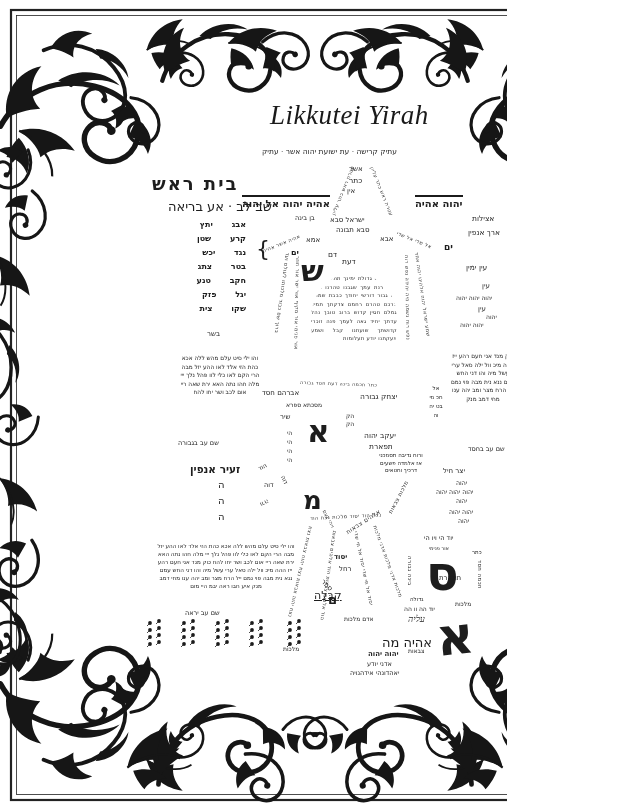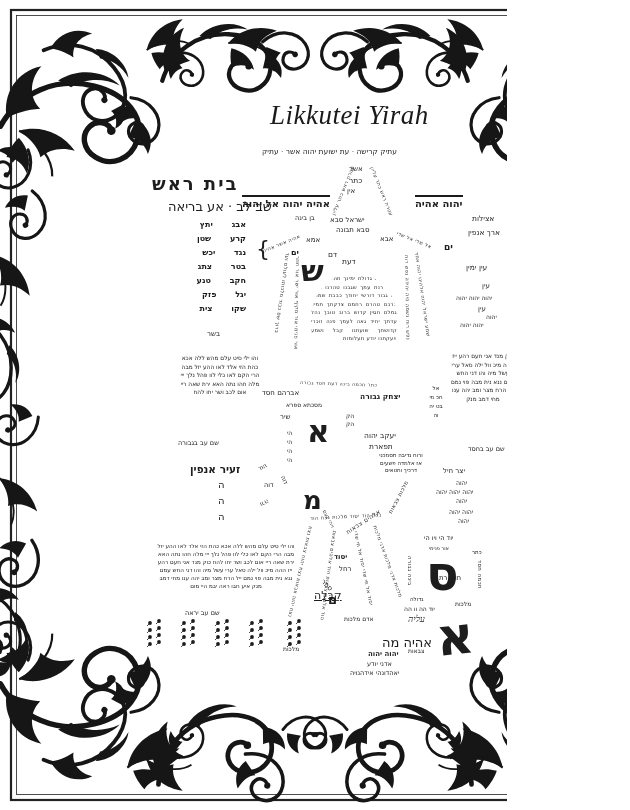--- a/index.html
+++ b/index.html
@@ -150,21 +150,21 @@
   <div class="strip" style="left:345px;top:530px;transform:rotate(-33deg);font-size:6px;">אלהים צבאות</div>
   <div class="strip" style="left:326px;top:509px;transform:rotate(62deg);">ויהי נעם</div>
   <div class="strip" style="left:388px;top:512px;transform:rotate(-62deg);font-size:5.5px;">מלכות צבאות</div>
 
   <div class="hb b" style="left:301px;top:256px;font-size:30px;">ש</div>
   <div class="hb" style="left:328px;top:251px;font-size:7.5px;">דם</div>
   <div class="hb" style="left:342px;top:258px;font-size:7.5px;">דעת</div>
   <div class="blk chest" style="left:311px;top:274px;width:86px;height:110px;font-size:5.2px;line-height:8.6px;letter-spacing:.3px;">אנא בכח גדולת ימינך תתיר צרורה קבל רנת עמך שגבנו טהרנו נורא נא גבור דורשי יחודך כבבת שמרם ברכם טהרם רחמם צדקתך תמיד גמלם חסין קדוש ברוב טובך נהל עדתך יחיד גאה לעמך פנה זוכרי קדושתך שועתנו קבל ושמע צעקתנו יודע תעלומות</div>
 
   <div class="hb" style="left:262px;top:390px;font-size:7px;">אברהם חסד</div>
-  <div class="hb" style="left:360px;top:393px;font-size:7.5px;font-weight:bold;">יצחק גבורה</div>
+  <div class="hb" style="left:360px;top:393px;font-size:7.5px;">יצחק גבורה</div>
   <div class="hb" style="left:286px;top:402px;font-size:6px;">מסכתא ספרא</div>
   <div class="hb" style="left:280px;top:414px;font-size:7px;">שיר</div>
   <div class="hb b" style="left:307px;top:416px;font-size:31px;">א</div>
   <div class="blk" style="left:344px;top:412px;width:12px;font-size:6px;line-height:7.5px;">הק הק</div>
   <div class="blk" style="left:284px;top:428px;width:11px;font-size:6px;line-height:9px;">הי הי הי הי</div>
   <div class="hb" style="left:364px;top:432px;font-size:7.5px;">יעקב יהוה</div>
   <div class="hb" style="left:369px;top:443px;font-size:7.5px;">תפארת</div>
   <div class="hb b" style="left:303px;top:487px;font-size:26px;">מ</div>
   <div class="blk" style="left:378px;top:452px;width:46px;font-size:5.5px;line-height:7.5px;">ורוח נדיבה תסמכני אז אלמדה פשעים דרכיך וחטאים</div>
 

